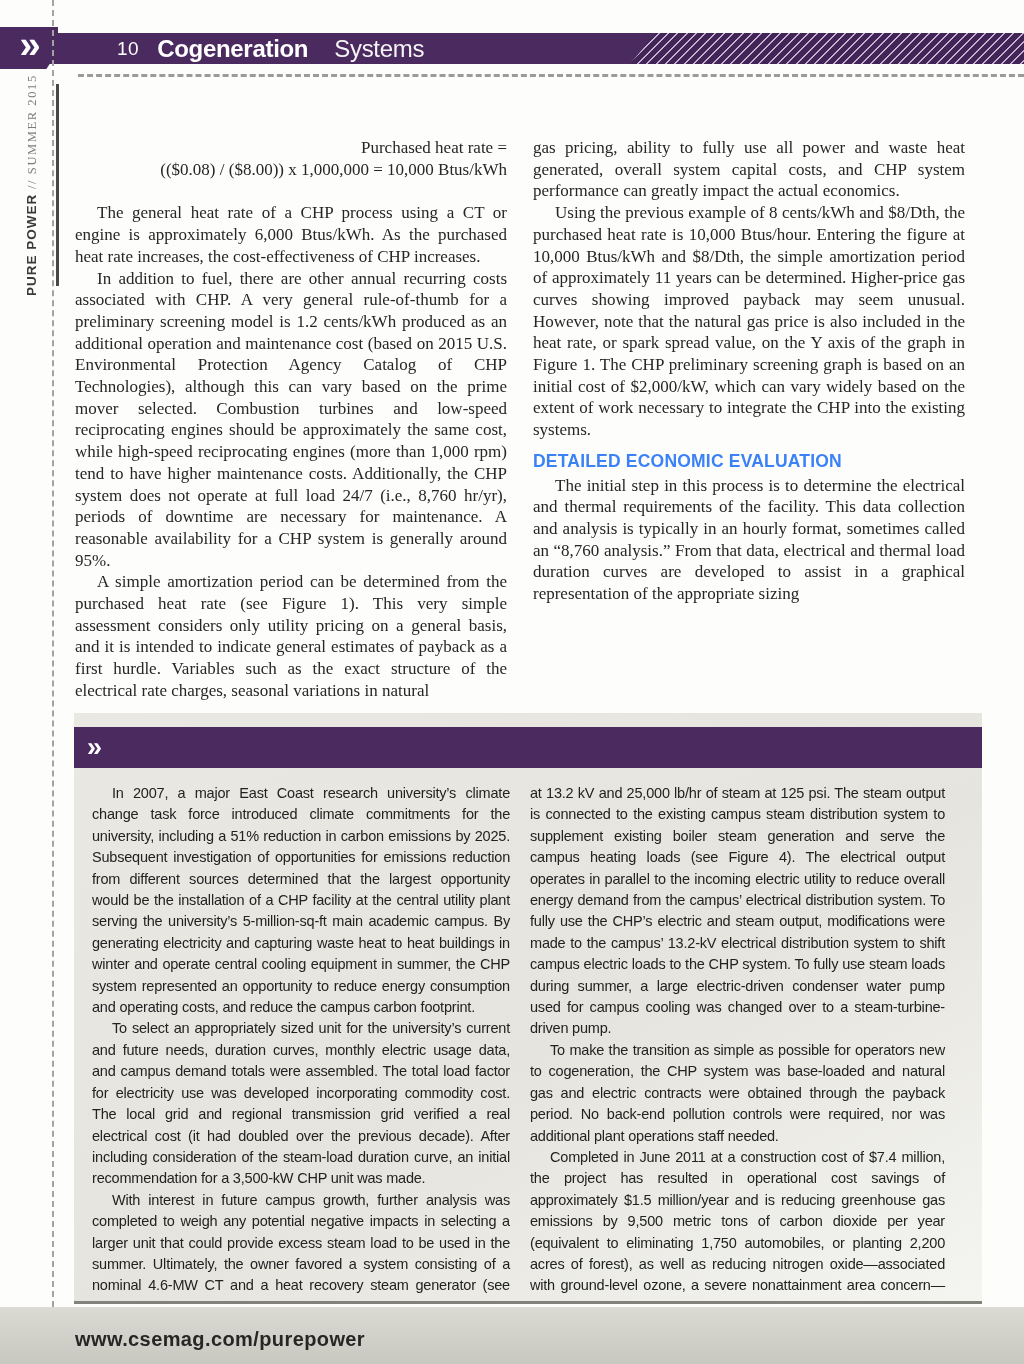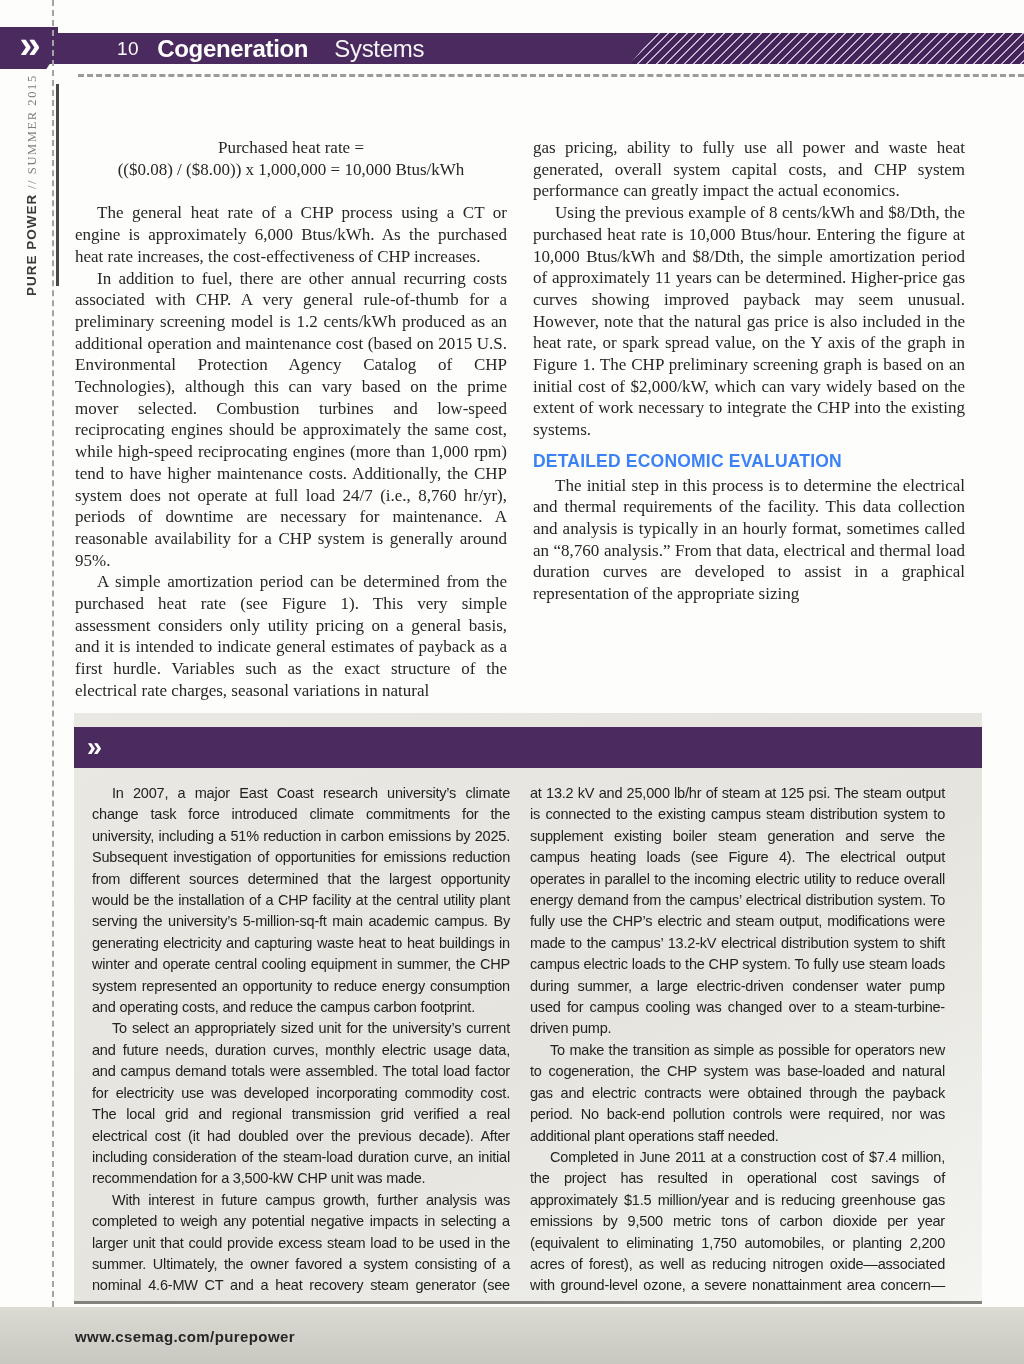--- a/index.html
+++ b/index.html
@@ -56,21 +56,21 @@
   
   .col{
     position:absolute;top:137px;width:432px;
     font-size:17px;line-height:21.7px;color:#262626;
     text-align:justify;
   }
   #col1{left:75px;}
   #col2{left:533px;}
   .col p{margin:0;}
   .ind{text-indent:22px;}
-  .formula{text-align:center;margin:0 0 22px 0;}
+  .formula{text-align:right;margin:0 0 22px 0;}
   .sec-head{
     font-family:"Liberation Sans", sans-serif;font-weight:bold;
     font-size:17.5px;color:#3b82f6;letter-spacing:0.2px;
     margin:10px 0 2px 0;text-align:left;
   }
   
   .case-box{
     position:absolute;left:74px;top:713px;width:908px;height:588px;
     background:linear-gradient(150deg,#e9e8e3 0%,#e5e4de 55%,#f4f4f1 100%);
     border-bottom:3px solid #82817b;overflow:hidden;
@@ -94,21 +94,21 @@
   .cs-col p{margin:0;}
   .cs-col .ind{text-indent:20px;}
   
   .footer-band{
     position:absolute;left:0;bottom:0;width:1024px;height:57px;
     background:linear-gradient(180deg,#dcdbd3,#c9c8c0);
   }
   .footer-url{
     position:absolute;left:75px;top:21px;
     font-family:"Liberation Sans", sans-serif;font-weight:bold;
-    font-size:15px;letter-spacing:0.4px;color:#262626;
+    font-size:20px;letter-spacing:0.4px;color:#262626;
   }
 </style>
 </head>
 <body>
 
 <div class="dash-v"></div>
 <div class="dash-h"></div>
 
 <div class="header-bar">
   <div class="header-stripes"></div>

